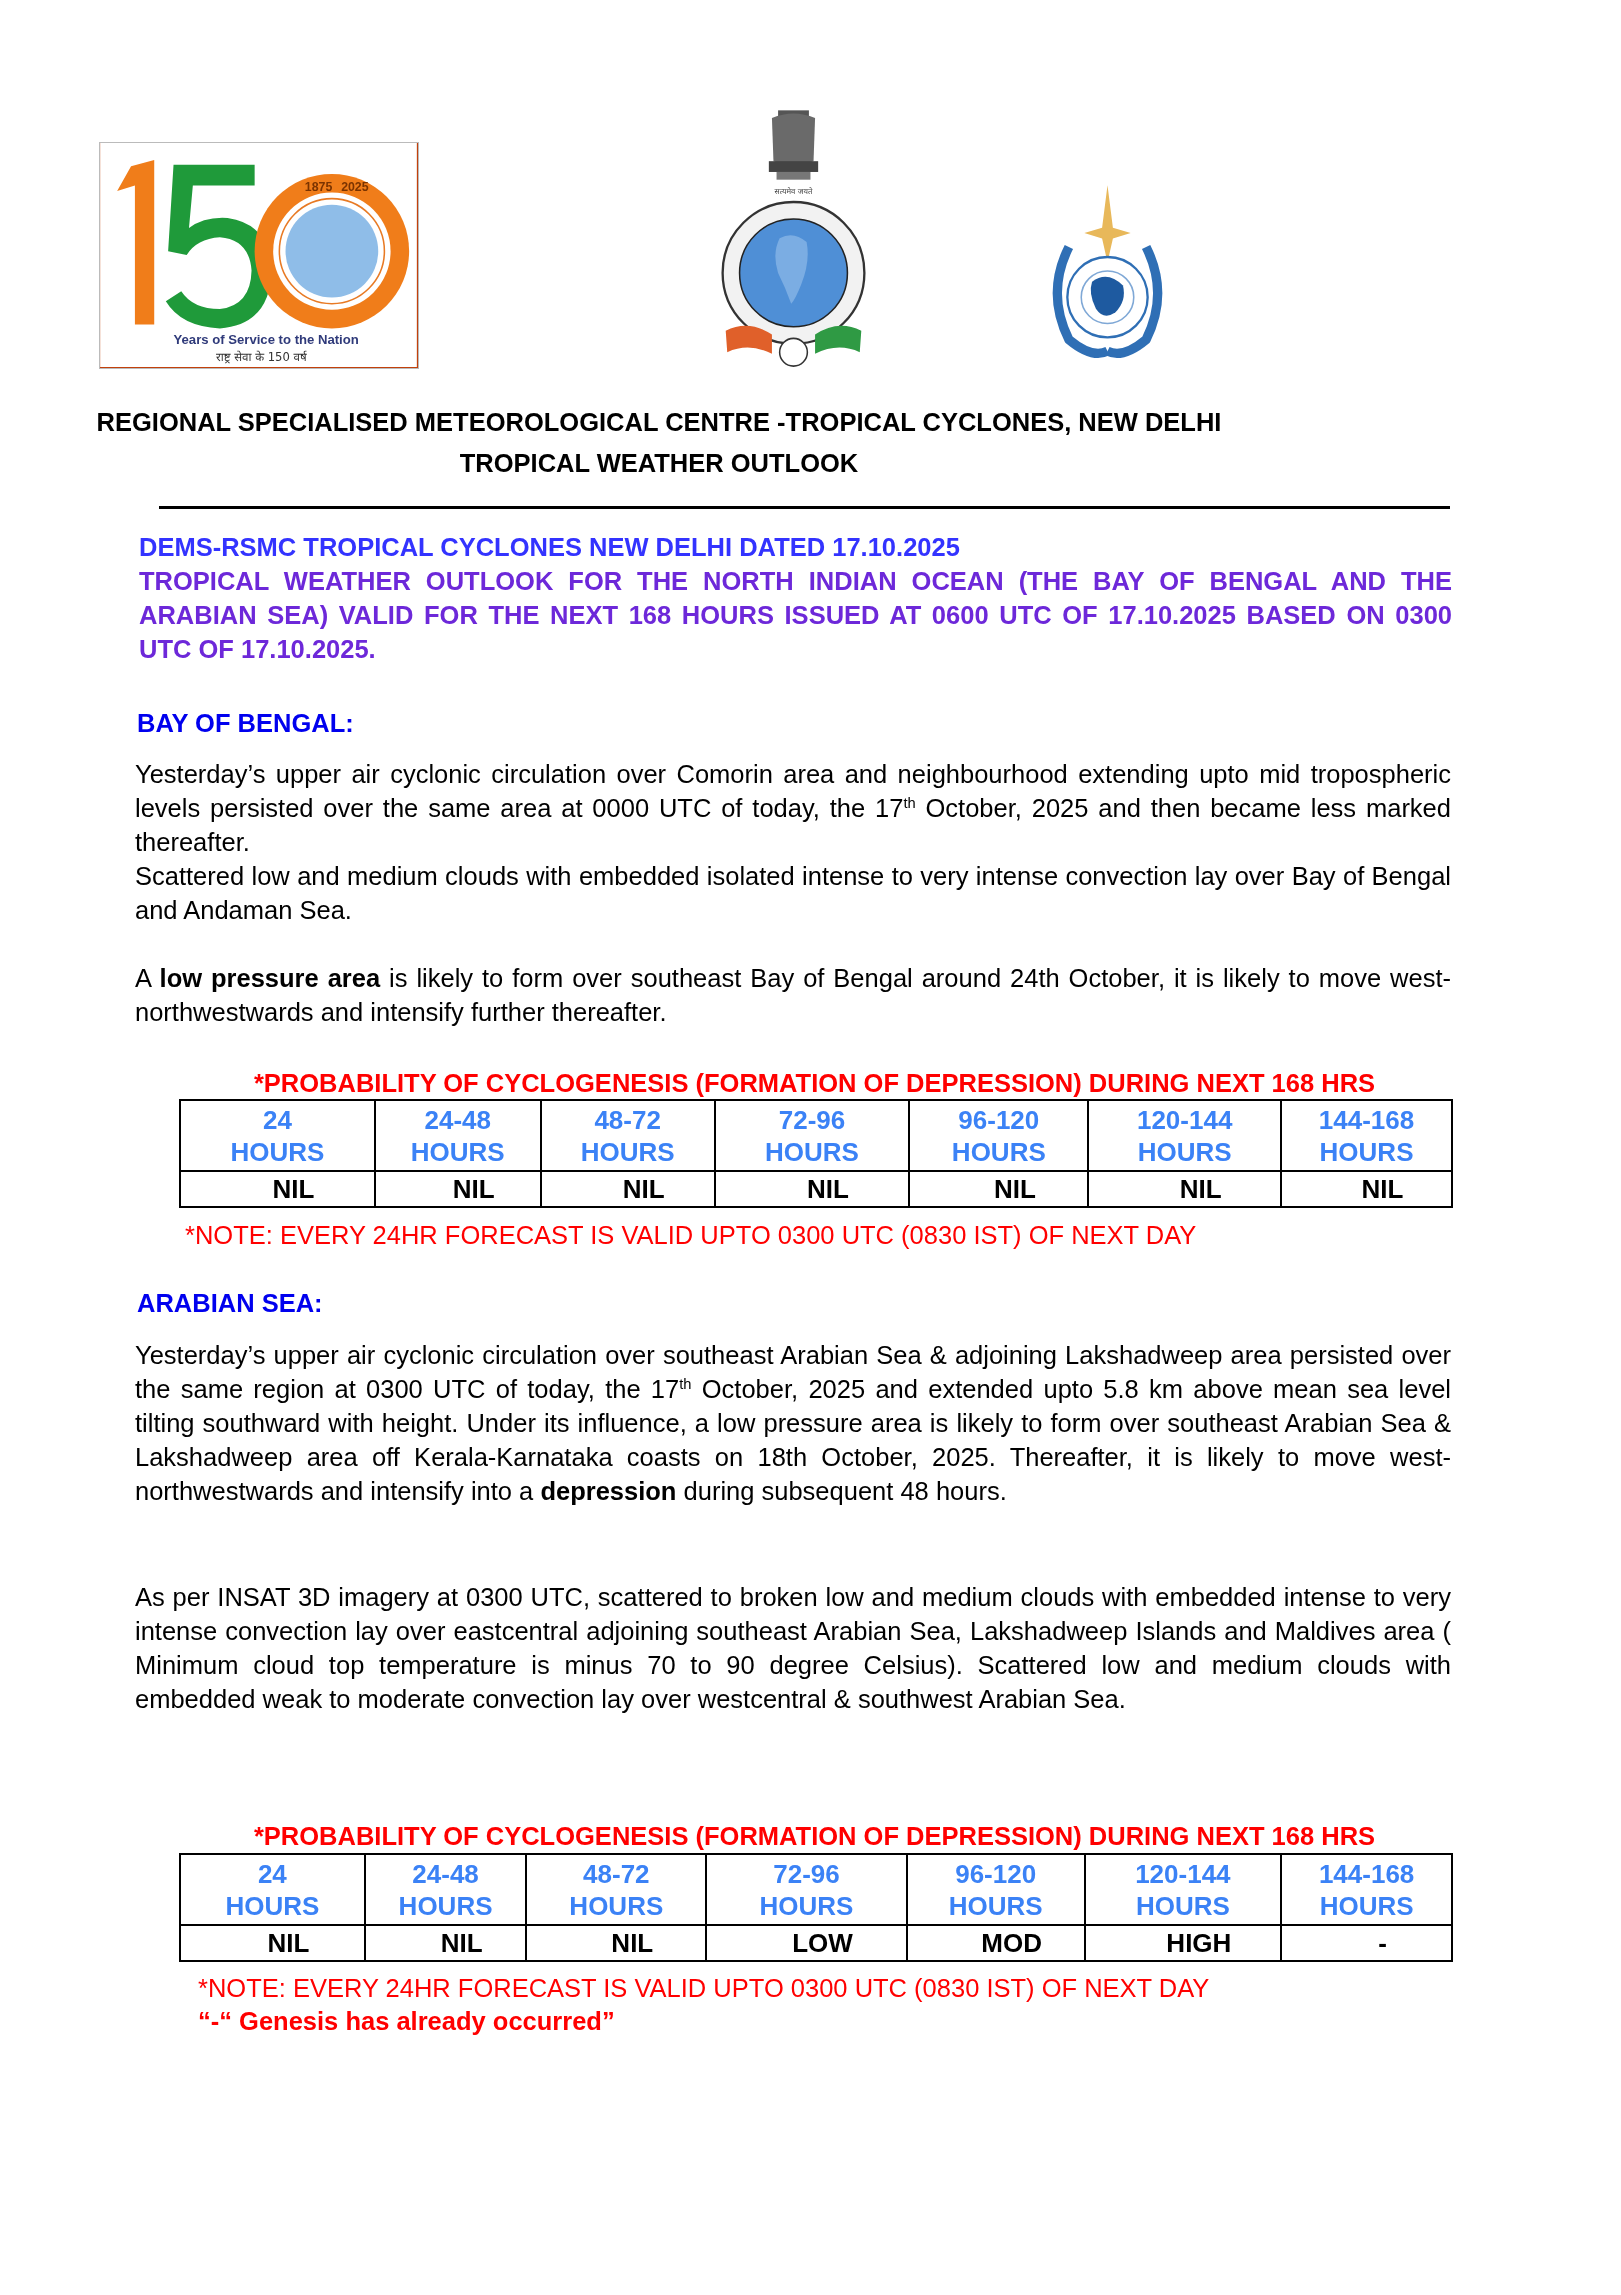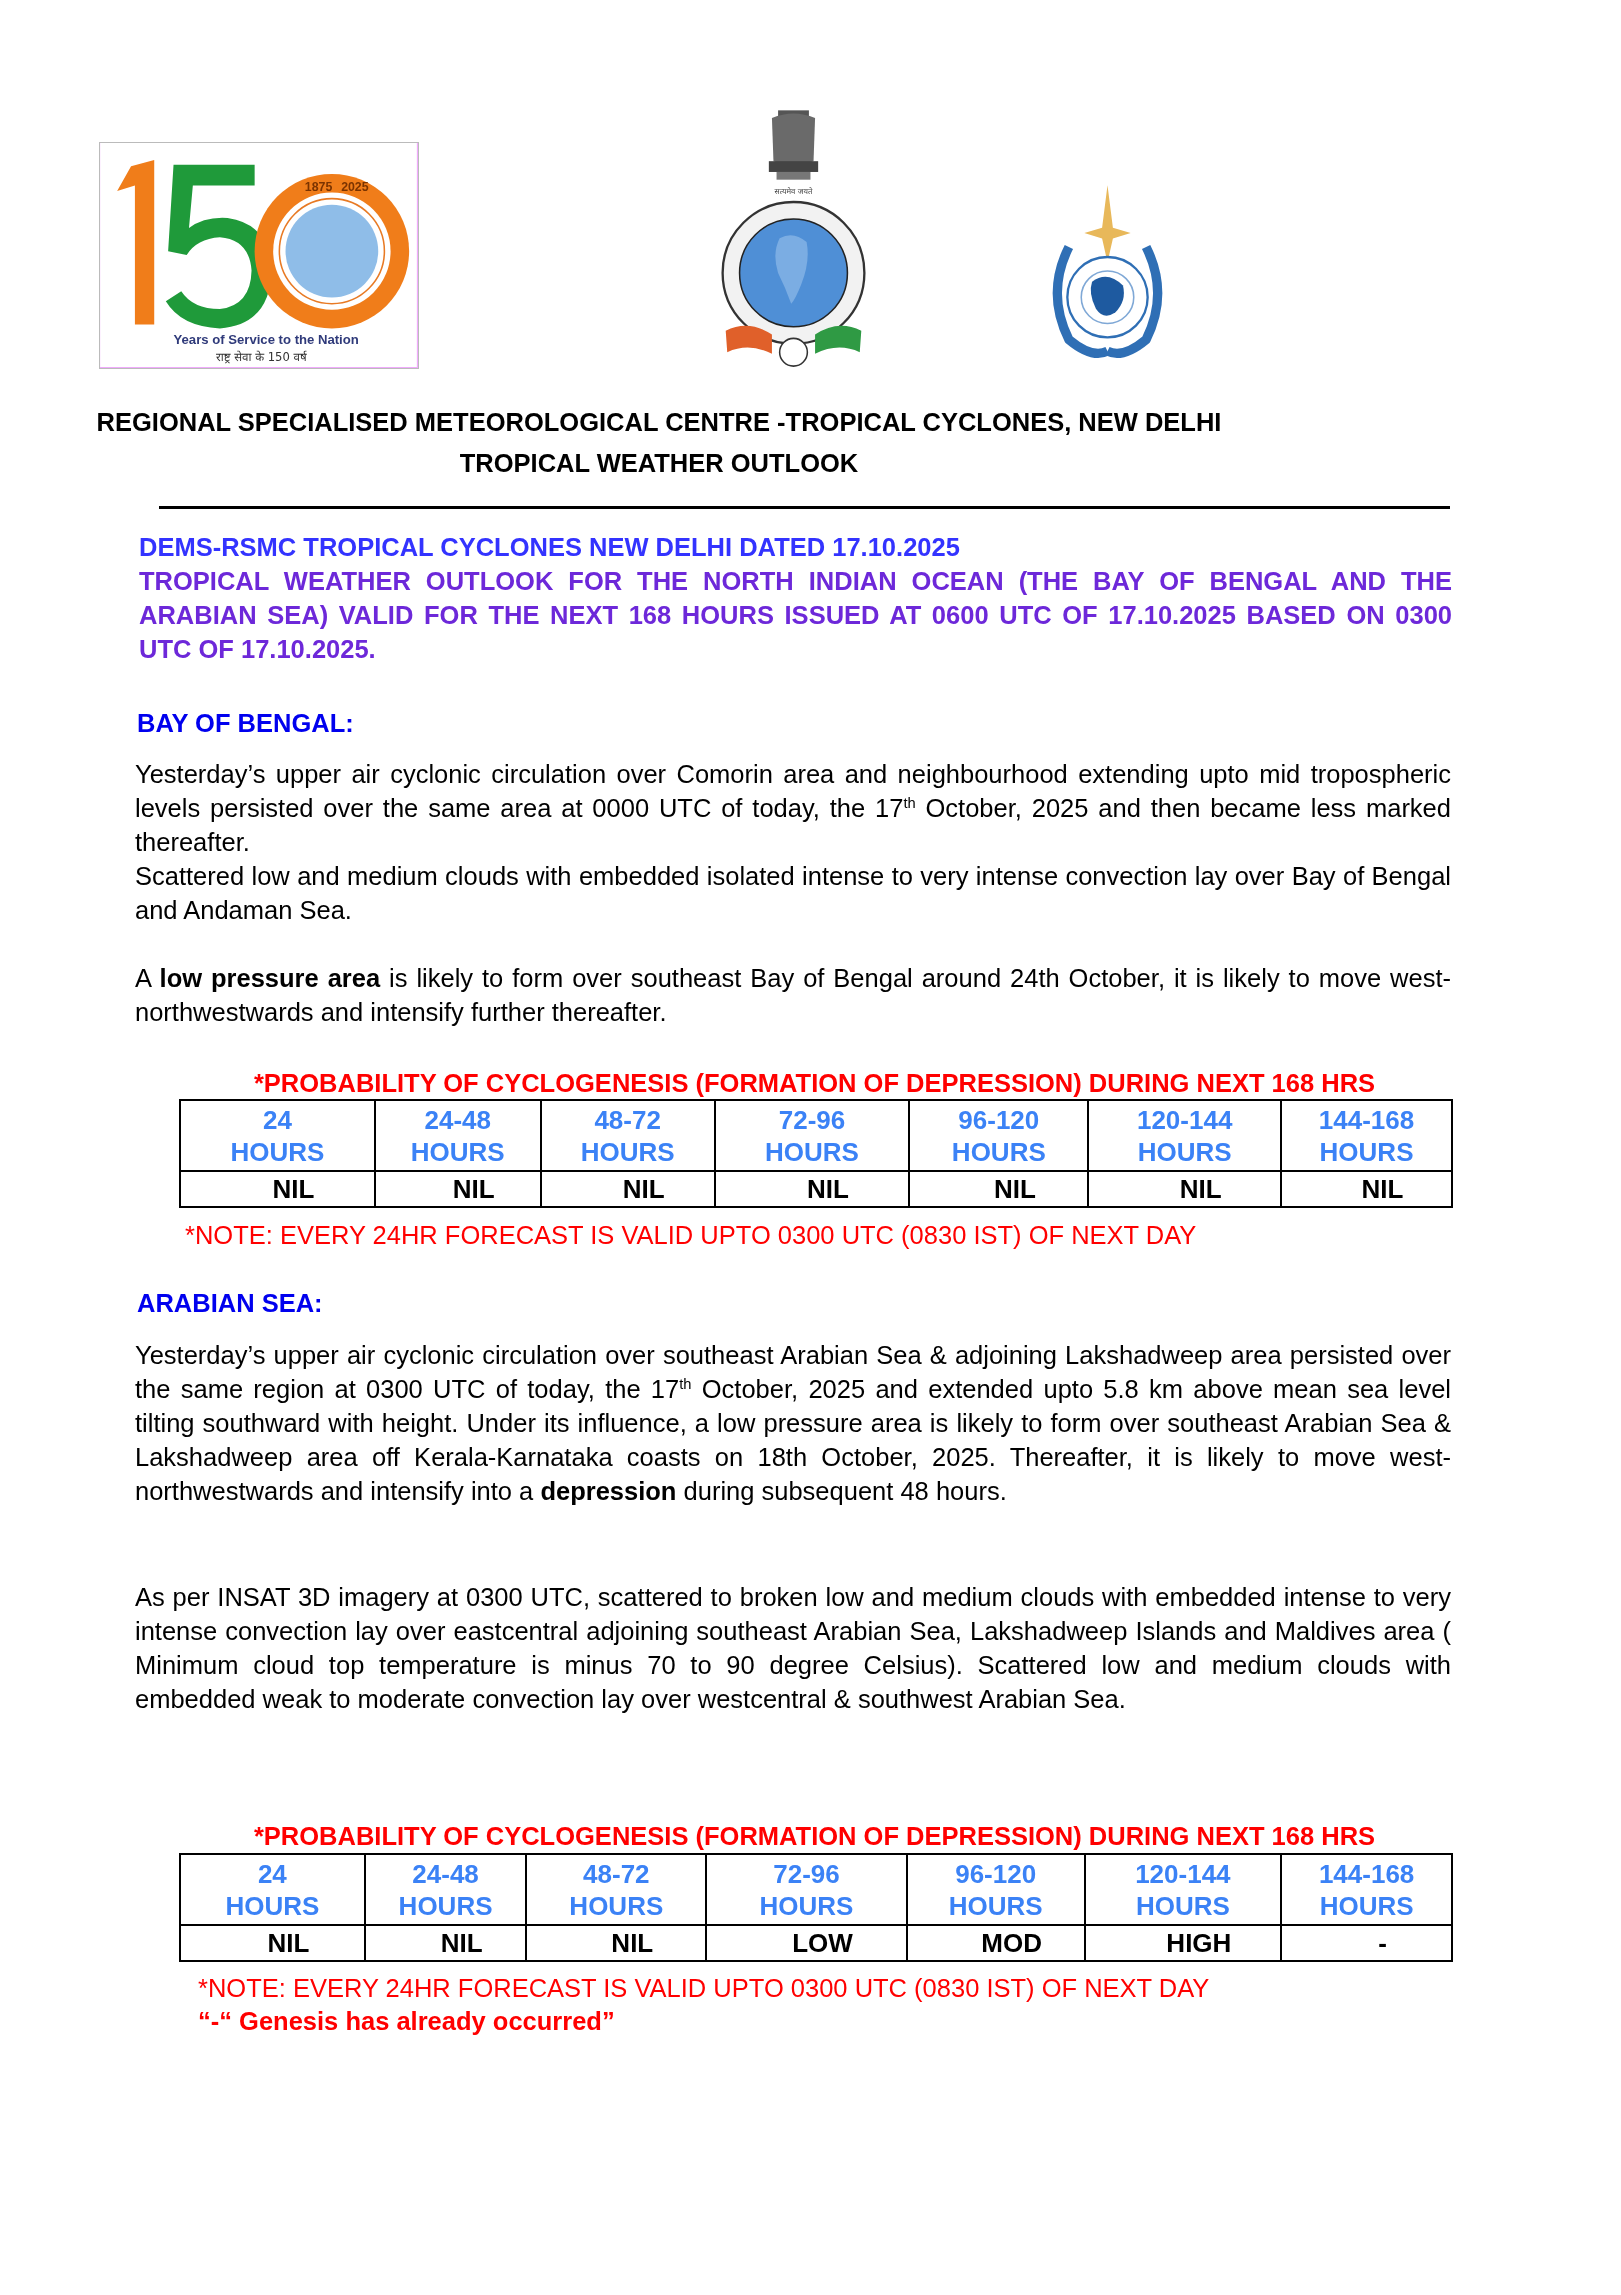--- a/index.html
+++ b/index.html
@@ -1,21 +1,21 @@
 <!DOCTYPE html>
 <html style="font-size:12.4px"><head>
 <meta charset="utf-8">
 <style>
   html, body { margin: 0; padding: 0; background: #ffffff; }
   body { width: 1621px; height: 2295px; position: relative; overflow: hidden;
          font-family: "Liberation Sans", sans-serif; color: #000; }
   .abs { position: absolute; }
 
   
-  .logo-150 { left: 99px; top: 142px; width: 320px; height: 227px; border: 1.5px solid #bbb; box-sizing: border-box; background: #f0abfc; }
+  .logo-150 { left: 99px; top: 142px; width: 320px; height: 227px; border: 1.5px solid #bbb; box-sizing: border-box; background: #c2410c; }
   .logo-imd { left: 718px; top: 107px; width: 151px; height: 264px; }
   .logo-wmo { left: 1038px; top: 185px; width: 417px; height: 178px; }
   .wmo-text { position: absolute; left: 147px; top: 48px; color: #5b6770; font-size: 28px; line-height: 34px; letter-spacing: 0.8px; font-family: "DejaVu Sans", sans-serif; }
 
   .title { left: 0; width: 1318px; text-align: center; font-weight: bold; font-size: 25.5px; }
   .rule { left: 159px; top: 506px; width: 1291px; height: 3.1px; background: #000; }
 
   .hdr-blue { color: #3333ff; font-weight: bold; font-size: 25.5px; left: 139px; top: 533px; }
   .hdr-red { color: #6d28d9; font-weight: bold; font-size: 25.5px; left: 139px; top: 564px; width: 1313px; line-height: 34px; text-align: justify; text-align-last: left; }
 

